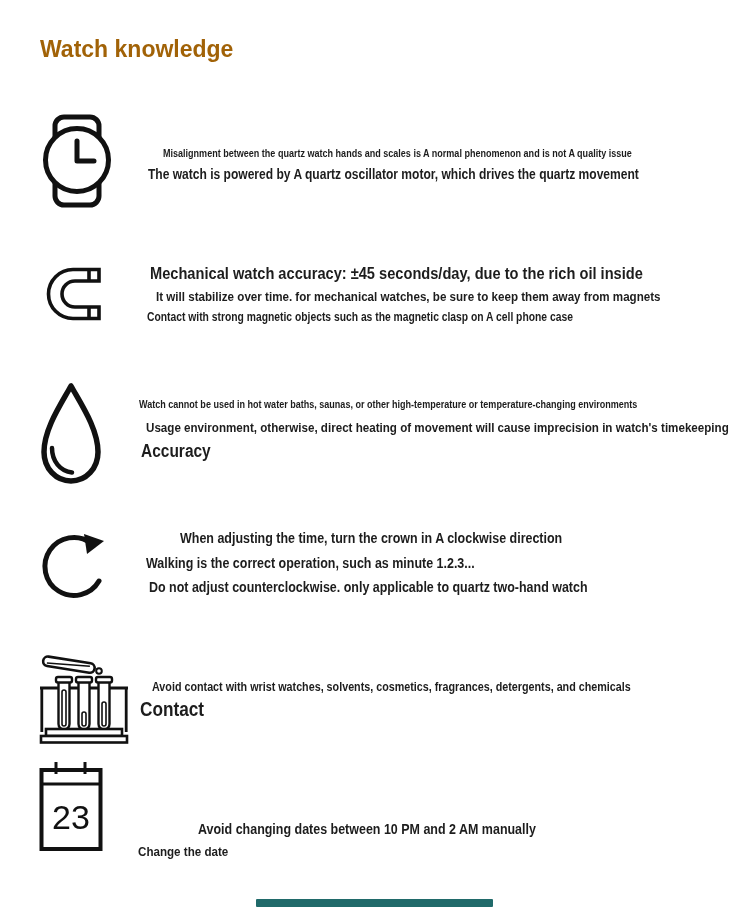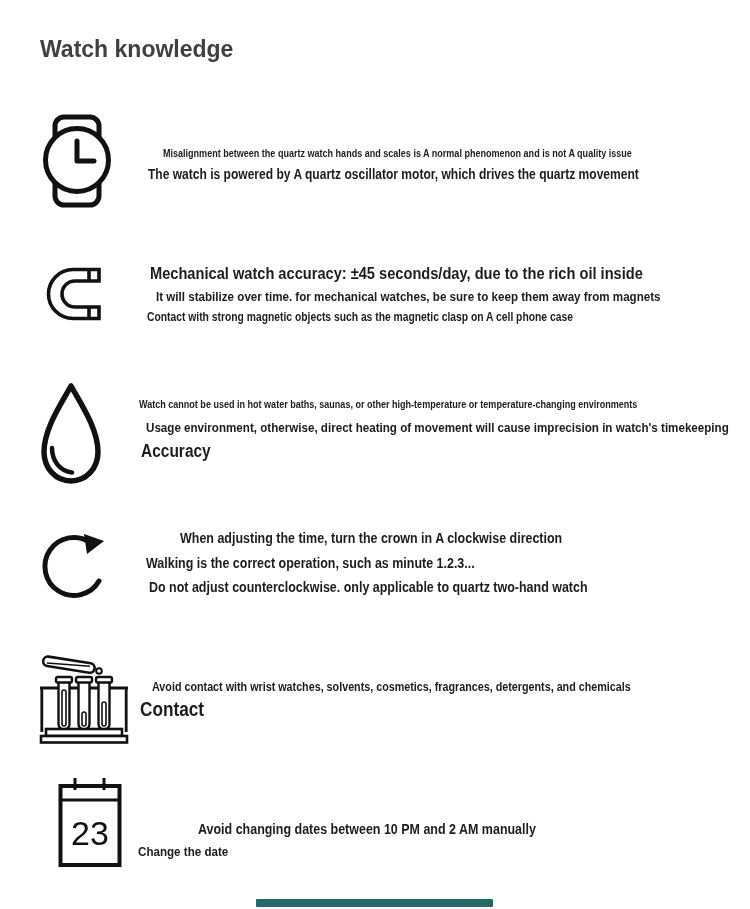--- a/index.html
+++ b/index.html
@@ -1,19 +1,19 @@
 <!DOCTYPE html>
 <html><head>
 <meta charset="utf-8">
 <style>
   html,body{margin:0;padding:0;}
   body{width:750px;height:909px;background:#ffffff;position:relative;overflow:hidden;
        font-family:"Liberation Sans", sans-serif;color:#1d1d1d;}
   .page{position:absolute;inset:0;}
-  .title{position:absolute;left:40px;top:36px;font-size:23px;font-weight:bold;color:#404040;
+  .title{position:absolute;left:40px;top:36px;font-size:23px;font-weight:bold;color:#a16207;
          letter-spacing:0px;white-space:nowrap;}
   .ln{position:absolute;font-weight:bold;white-space:nowrap;line-height:1.15;color:#1d1d1d;
       transform:scaleX(0.86);transform-origin:0 0;}
   .icon{position:absolute;}
   .icon svg{display:block;}
   .end-bar{position:absolute;left:256px;top:899px;width:237px;height:8px;background:#206a6a;border-radius:1px;}
 </style>
 </head>
 <body>
 
@@ -85,21 +85,21 @@
         <rect x="44" y="64" width="4" height="14" rx="2"></rect>
         <rect x="64" y="54" width="4" height="24" rx="2"></rect>
       </g>
       <rect x="8" y="81" width="76" height="7" fill="#fff" stroke="#111" stroke-width="2.6"></rect>
       <rect x="3" y="88" width="86" height="6.5" fill="#fff" stroke="#111" stroke-width="2.6"></rect>
     </svg>
   </div>
   <div class="ln" style="left:152px;top:680px;font-size:12.5px;">Avoid contact with wrist watches, solvents, cosmetics, fragrances, detergents, and chemicals</div>
   <div class="ln" style="left:140px;top:698px;font-size:20px;">Contact</div>
 
-  <div class="icon" style="left:39px;top:776px;margin-left:19px;">
+  <div class="icon" style="left:39px;top:760px;">
     <svg width="64" height="92" viewBox="0 0 64 92">
       <rect x="2.5" y="10" width="59" height="79" fill="none" stroke="#111" stroke-width="4"></rect>
       <line x1="2.5" y1="24" x2="61.5" y2="24" stroke="#111" stroke-width="3"></line>
       <line x1="17" y1="2" x2="17" y2="14" stroke="#111" stroke-width="3"></line>
       <line x1="46" y1="2" x2="46" y2="14" stroke="#111" stroke-width="3"></line>
       <text x="32" y="69" font-size="34" text-anchor="middle" fill="#111" font-family="Liberation Sans, sans-serif">23</text>
     </svg>
   </div>
   <div class="ln" style="left:198px;top:821px;font-size:14.5px;">Avoid changing dates between 10 PM and 2 AM manually</div>
   <div class="ln" style="left:138px;top:844px;font-size:13.5px;">Change the date</div>

